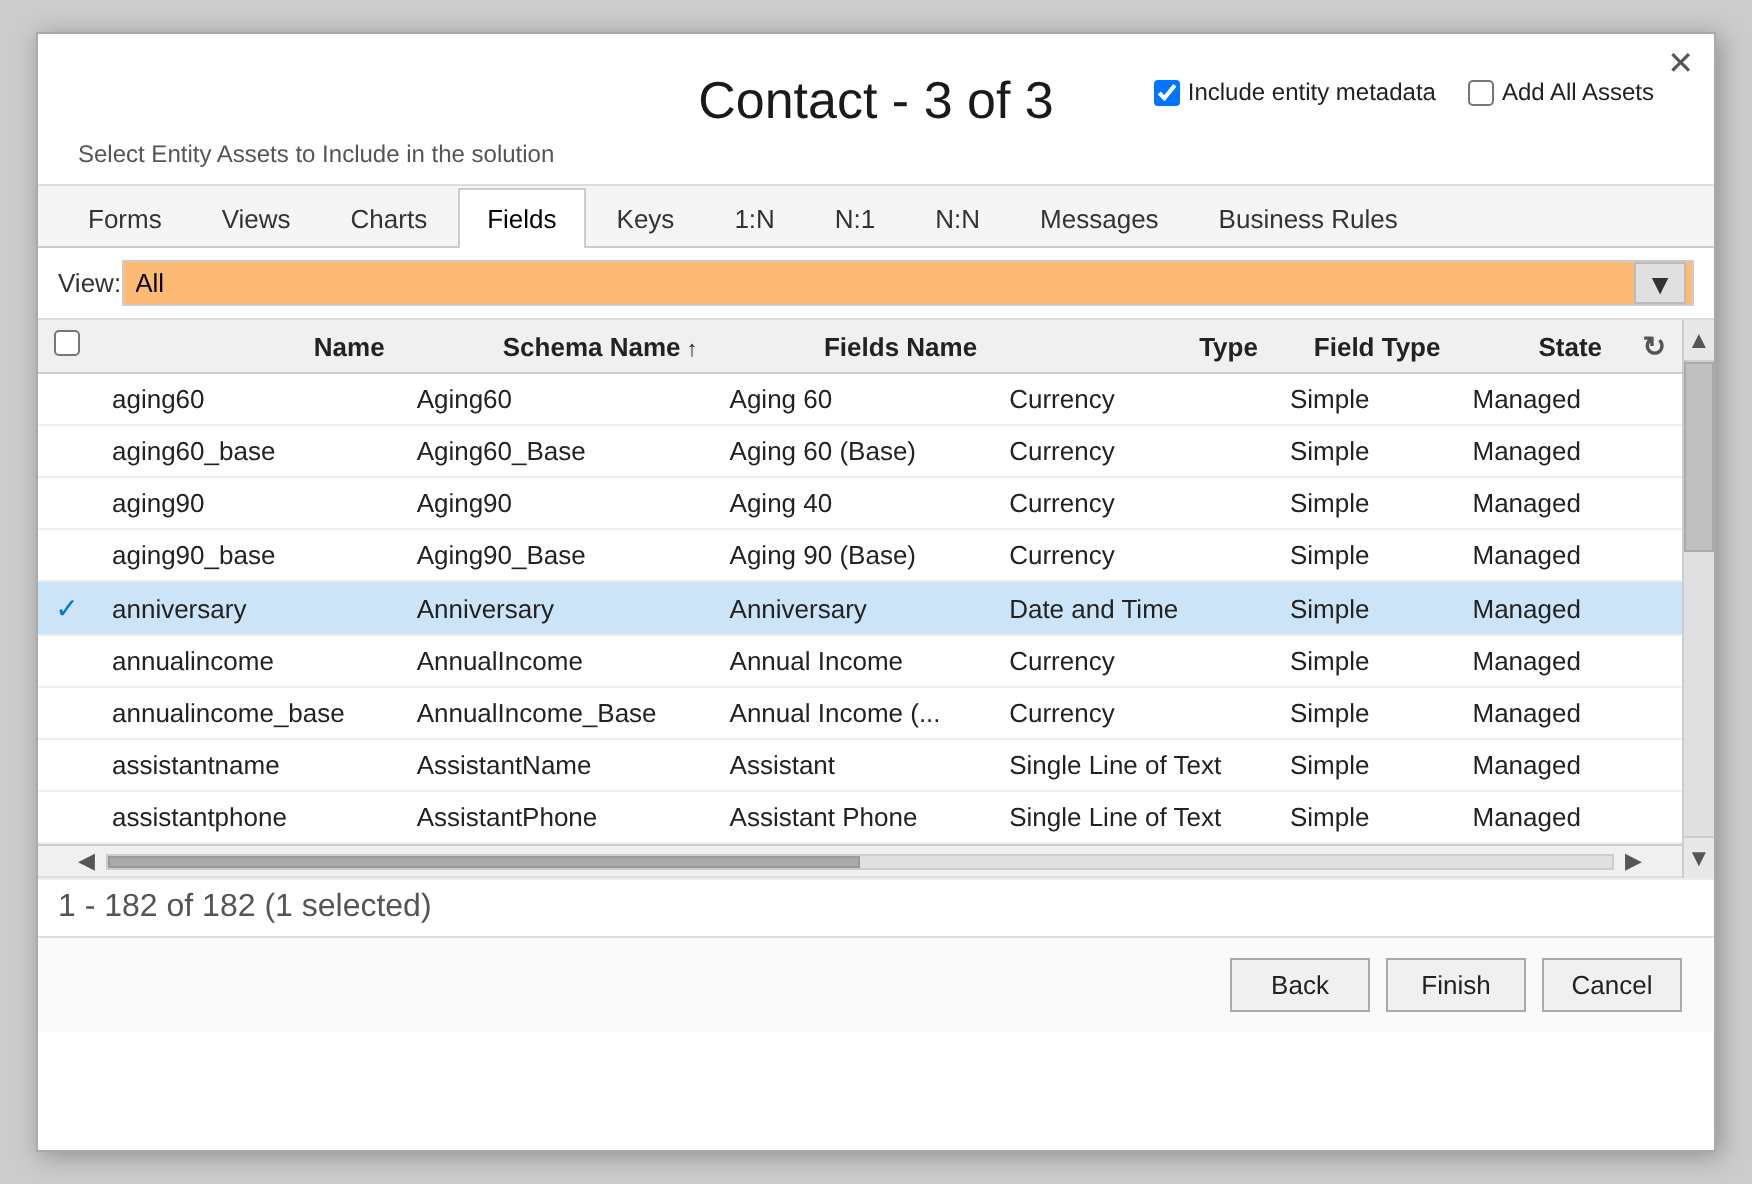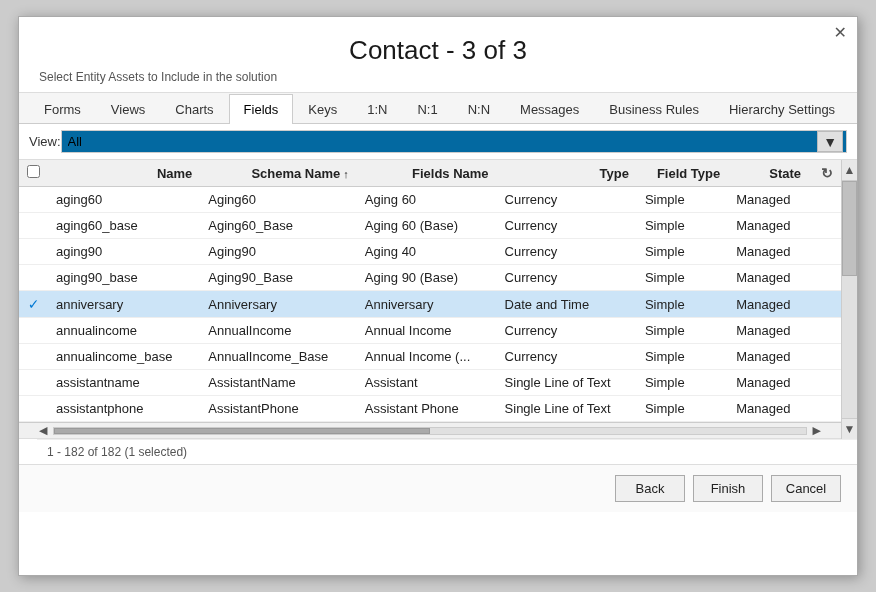--- a/index.html
+++ b/index.html
@@ -103,21 +103,21 @@
       flex: 1;
       position: relative;
       display: flex;
       align-items: center;
     }
     .view-select-wrapper select {
       width: 100%;
       border: 1px solid #ccc;
       padding: 3px 24px 3px 6px;
       font-size: 13px;
-      background: #0369a1;
+      background: #fdba74;
       appearance: none;
       -webkit-appearance: none;
     }
     .view-select-wrapper .chevron {
       position: absolute;
       right: 4px;
       pointer-events: none;
       font-size: 14px;
       color: #333;
       background: #e0e0e0;
@@ -200,24 +200,23 @@
     }
     .scroll-arrow {
       font-size: 11px;
       color: #555;
       cursor: pointer;
       user-select: none;
       padding: 0 4px;
     }
     .status-bar {
       padding: 5px 10px;
-      font-size: 12px;
+      font-size: 16px;
       color: #555;
       border-top: 1px solid #eee;
-      margin-left: 18px;
     }
     .dialog-footer {
       display: flex;
       justify-content: flex-end;
       padding: 10px 16px;
       gap: 8px;
       border-top: 1px solid #ddd;
       background: #fafafa;
     }
     .btn {
@@ -279,34 +278,43 @@
   </style>
 </head>
 <body>
 
 <div class="dialog">
   <button class="dialog-close">✕</button>
 
   <div class="dialog-header">
     <div class="dialog-title">Contact - 3 of 3</div>
     <div class="dialog-subtitle">Select Entity Assets to Include in the solution</div>
+    <div class="header-options">
+      <label>
+        <input type="checkbox" checked="" style="">
+        <span>Include entity metadata</span>
+      </label>
+      <label>
+        <input type="checkbox" style="">
+        <span>Add All Assets</span>
+      </label>
+    </div>
   </div>
 
   <div class="tabs-bar" id="tabs-bar">
       <div class="tab">Forms</div>
       <div class="tab">Views</div>
       <div class="tab">Charts</div>
       <div class="tab active">Fields</div>
       <div class="tab">Keys</div>
       <div class="tab">1:N</div>
       <div class="tab">N:1</div>
       <div class="tab">N:N</div>
       <div class="tab">Messages</div>
       <div class="tab">Business Rules</div>
-      <div class="tab">Hierarchy Settings</div>
     </div>
 
   <div class="view-bar">
     <span class="view-label">View:</span>
     <div class="view-select-wrapper">
       <select id="view-select"><option value="All">All</option><option value="Custom">Custom</option><option value="Managed">Managed</option><option value="Unmanaged">Unmanaged</option></select>
       <span class="chevron">▼</span>
     </div>
   </div>
 

